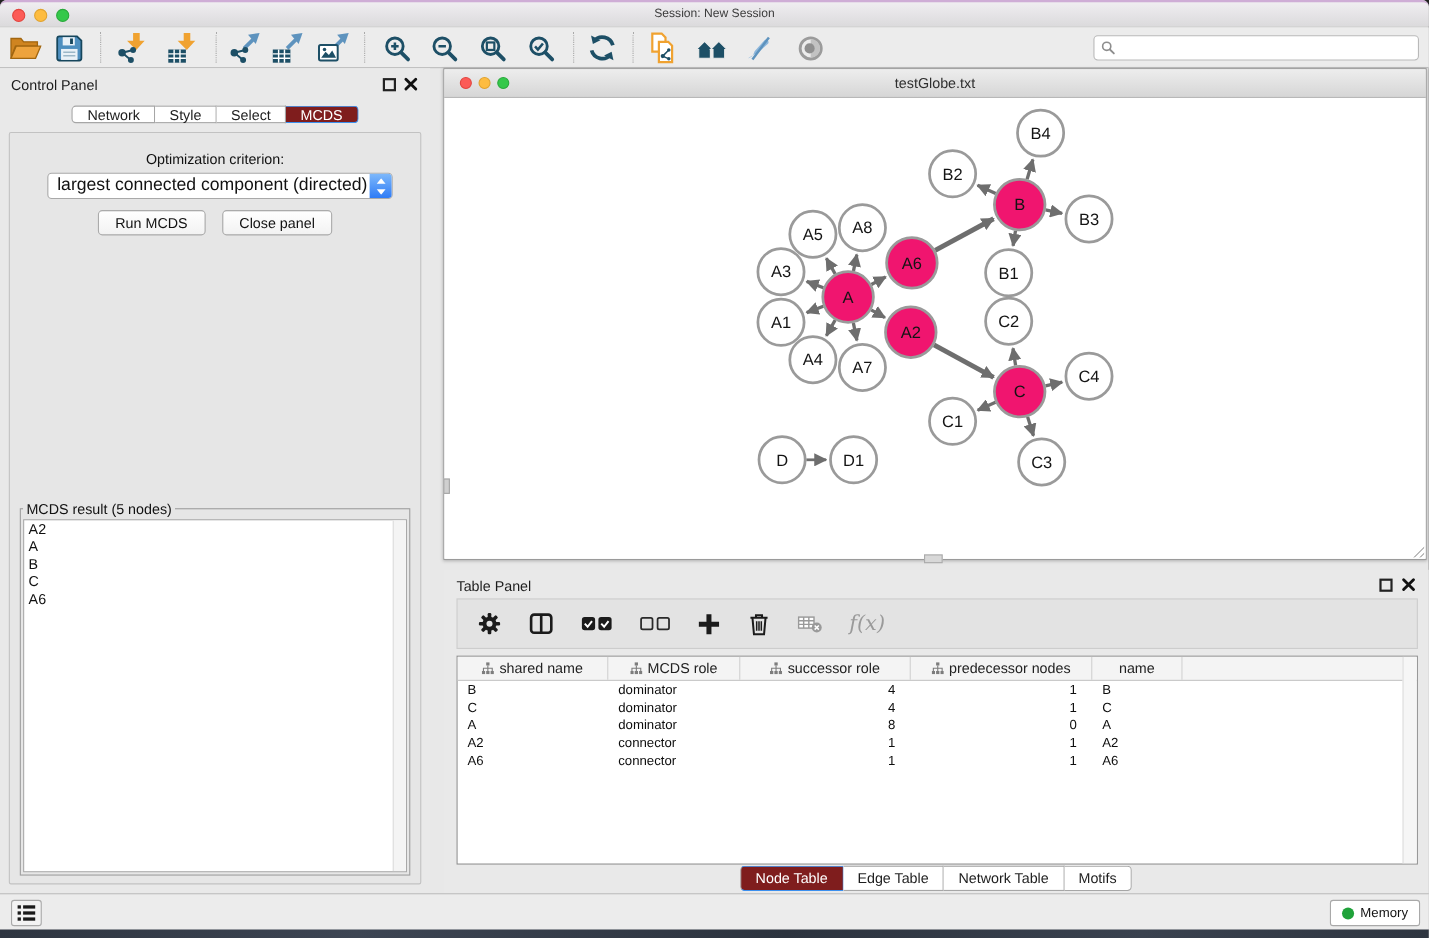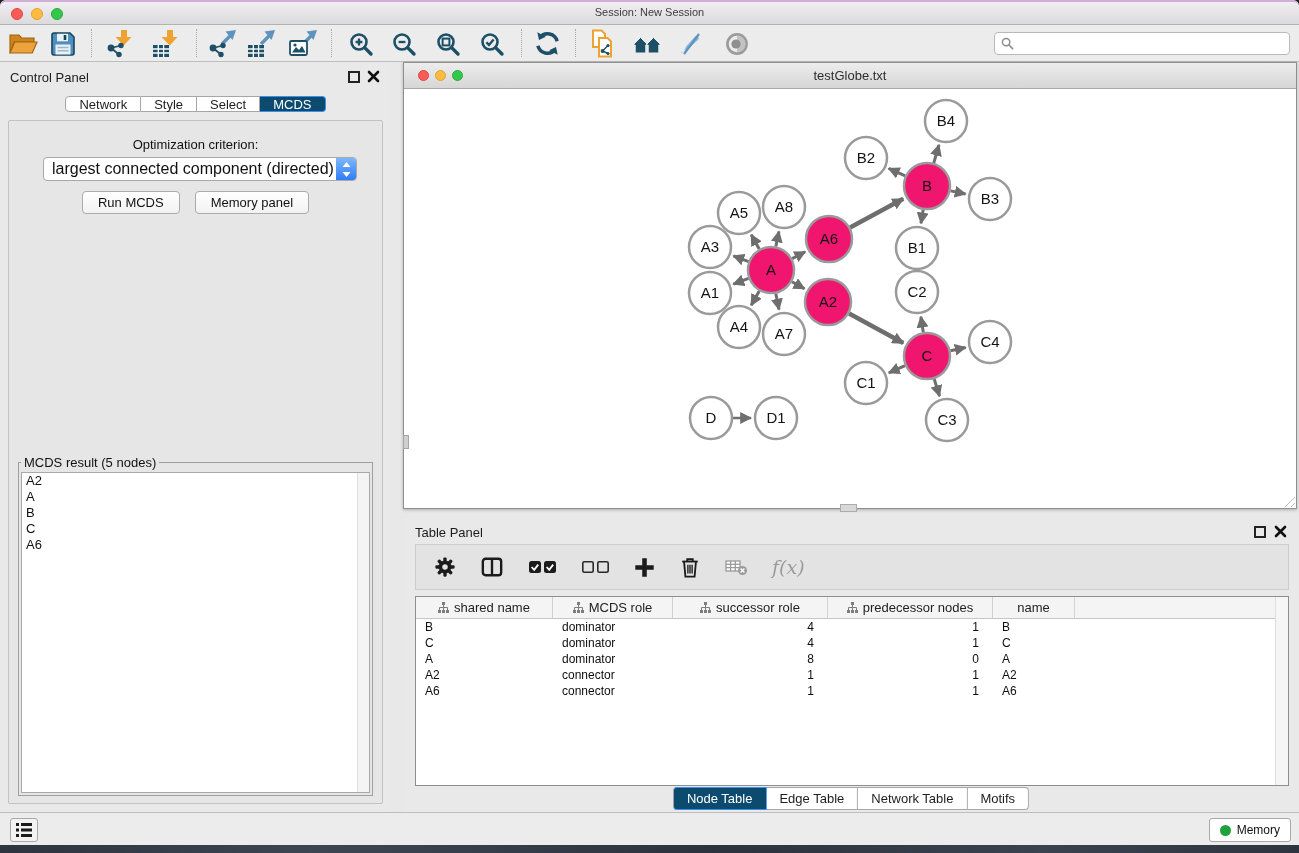--- a/index.html
+++ b/index.html
@@ -23,21 +23,21 @@
 
   
   .control-panel{position:absolute;left:0;top:62px;width:391px;height:750px;background:#e9e9e9}
   .panel-title{position:absolute;left:10px;top:8px;font-size:13px;color:#1c1c1c}
   .float-btn{position:absolute;top:9px;width:12px;height:12px;border:2px solid #222}
   .close-btn{position:absolute;top:8px;width:13px;height:13px}
   .segbar{display:flex}
   .seg{background:#fff;border:1px solid #a6a6a6;border-left:none;height:16px;display:flex;align-items:center;padding:0 13px;font-size:13px;color:#1d1d1d;cursor:default}
   .seg:first-child{border-left:1px solid #a6a6a6;border-radius:4px 0 0 4px}
   .seg:last-child{border-radius:0 4px 4px 0}
-  .seg-active{background:#0c4a6e;border-color:#3b90ef;color:#fff}
+  .seg-active{background:#7f1d1d;border-color:#3b90ef;color:#fff}
   .cp-tabs{position:absolute;top:34px;left:0;right:0;display:flex;justify-content:center}
   .cp-content{position:absolute;left:8px;right:8px;top:58px;bottom:8px;background:#e6e6e6;border:1px solid #c2c2c2;border-radius:2px}
   .opt-label{position:absolute;top:16px;left:0;right:0;text-align:center;font-size:13px;color:#111}
   .criterion{position:absolute;top:36px;left:34px;width:314px;height:24px;background:#fff;border:1px solid #a9a9a9;border-radius:4px;display:flex;align-items:center}
   .criterion .val{flex:1;font-size:16px;color:#111;padding-left:8px;white-space:nowrap;overflow:hidden}
   .stepper{width:20px;height:22px;border-radius:0 3px 3px 0;background:linear-gradient(#7db8fb,#2f7cf6);display:flex;align-items:center;justify-content:center}
   .btnrow{position:absolute;top:70px;left:0;right:0;display:flex;justify-content:center;gap:15px}
   .mac-btn{background:linear-gradient(#ffffff,#f2f2f2);border:1px solid #ababab;border-radius:4px;height:23px;padding:0 15px;font-size:13px;color:#111;display:flex;align-items:center;cursor:default}
   .mcds-fieldset{position:absolute;left:9px;right:9px;top:334px;bottom:7px;border:1px solid #9f9f9f;padding:0}
   .mcds-fieldset legend{font-size:13px;color:#111;margin-left:2px;padding:0 3px}
@@ -269,21 +269,21 @@
         <span class="val">largest connected component (directed)</span>
         <span class="stepper">
           <svg width="9" height="15" viewBox="0 0 9 15">
               <path d="M4.5 0L8.5 5h-8z" fill="#fff"></path>
               <path d="M4.5 15L8.5 10h-8z" fill="#fff"></path>
             </svg>
         </span>
       </div>
       <div class="btnrow">
         <div class="mac-btn">Run MCDS</div>
-        <div class="mac-btn">Memory panel</div>
+        <div class="mac-btn">Close panel</div>
       </div>
       <fieldset class="mcds-fieldset">
         <legend>MCDS result (5 nodes)</legend>
         <div class="mcds-list">
           <div>
               <div class="mcds-item">A2</div>
               <div class="mcds-item">A</div>
               <div class="mcds-item">B</div>
               <div class="mcds-item">C</div>
               <div class="mcds-item">A6</div>

